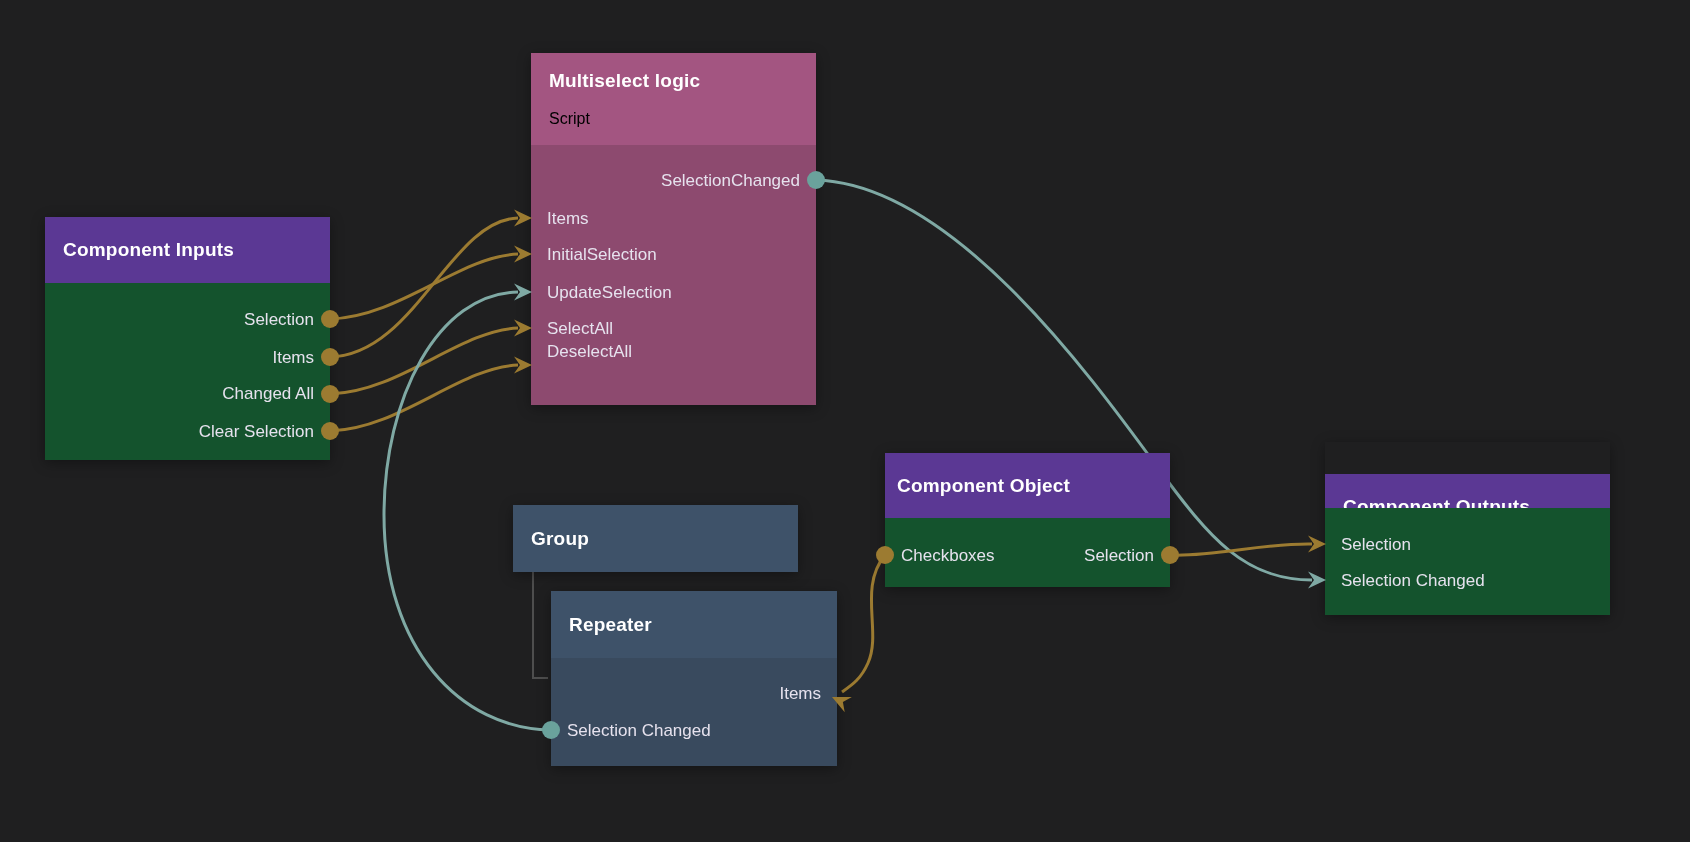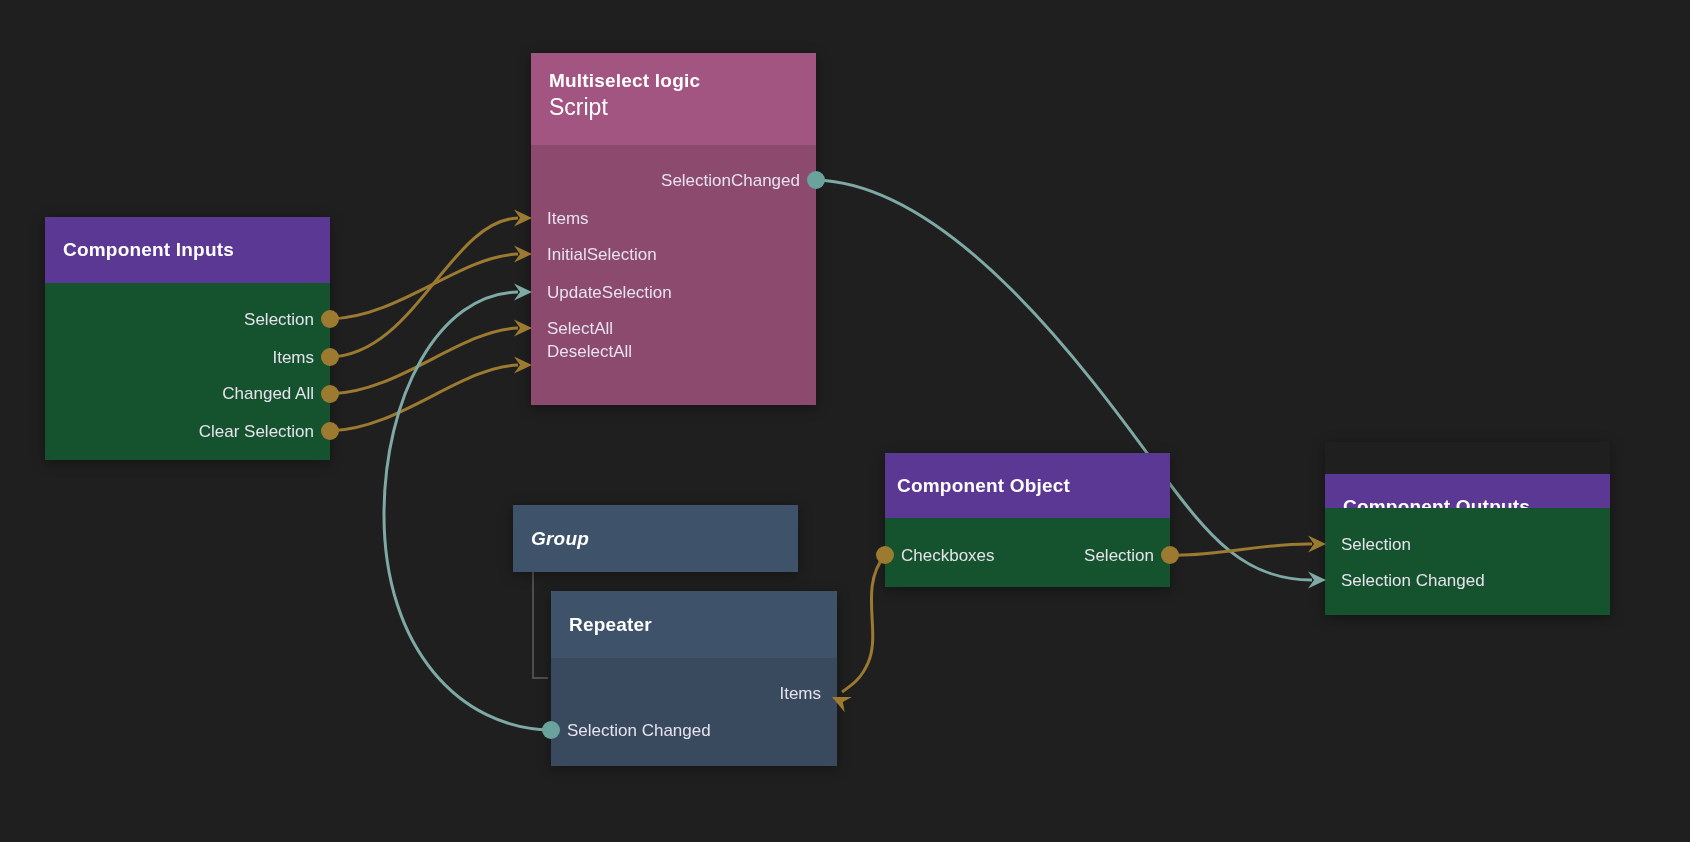--- a/index.html
+++ b/index.html
@@ -7,42 +7,42 @@
     position:relative;width:1690px;height:842px;background:#1f1f20;
     overflow:hidden;font-family:"Liberation Sans",sans-serif;
     -webkit-font-smoothing:antialiased;
   }
   svg.layer{position:absolute;left:0;top:0;width:1690px;height:842px;pointer-events:none;}
   svg.layer path{pointer-events:stroke;}
   .node{position:absolute;box-shadow:0 3px 12px rgba(0,0,0,.35);}
   .node .hdr{position:absolute;left:0;top:0;right:0;box-sizing:border-box;padding:0 18px;}
   .node .body{position:absolute;left:0;right:0;bottom:0;}
   .title{color:#ffffff;font-size:19px;font-weight:700;letter-spacing:.2px;white-space:nowrap;}
-  .subtitle{color:#ffffff;font-size:23px;font-weight:400;margin-top:2px;white-space:nowrap;}
+  .subtitle{color:#000000;font-size:16px;font-weight:400;margin-top:18px;white-space:nowrap;}
   .port{position:absolute;left:0;right:0;height:37px;line-height:37px;
         font-size:17px;color:#e6e2ee;padding:0 16px;box-sizing:border-box;white-space:nowrap;}
   .port.in{text-align:left;}
   .port.out{text-align:right;}
   .port.duo{display:flex;justify-content:space-between;}
   
   .purple .hdr{background:#5b3894;}
   .purple .body,.purple.solid{background:#14532d;text-decoration:underline;}
   .pink .hdr{background:#a35581;}
   .pink .body{background:#8d4a6f;}
   .steel .hdr{background:#3e5269;}
   .steel .body{background:#394a5e;}
   
   #node-component-inputs{left:45px;top:217px;width:285px;height:243px;}
   #node-component-inputs .hdr{height:66px;line-height:66px;}
   #node-component-inputs .body{top:66px;}
   #node-multiselect-logic{left:531px;top:53px;width:285px;height:352px;}
   #node-multiselect-logic .hdr{height:92px;padding-top:17px;}
   #node-multiselect-logic .body{top:92px;}
   #node-group{left:513px;top:505px;width:285px;height:67px;background:#3e5269;}
-  #node-group .hdr{height:59px;line-height:67px;background:#3e5269;font-style:italic;}
+  #node-group .hdr{height:59px;line-height:67px;background:#3e5269;}
   #node-repeater{left:551px;top:591px;width:286px;height:175px;}
   #node-repeater .hdr{height:67px;line-height:67px;}
   #node-repeater .body{top:67px;}
   #node-component-object{left:885px;top:453px;width:285px;height:134px;}
   #node-component-object .hdr{height:65px;line-height:65px;padding-left:12px;}
   #node-component-object .body{top:65px;}
   #node-component-outputs{left:1325px;top:442px;width:285px;height:173px;}
   #node-component-outputs .hdr{height:66px;line-height:66px;margin-top:32px;}
   #node-component-outputs .body{top:66px;}
 </style>

